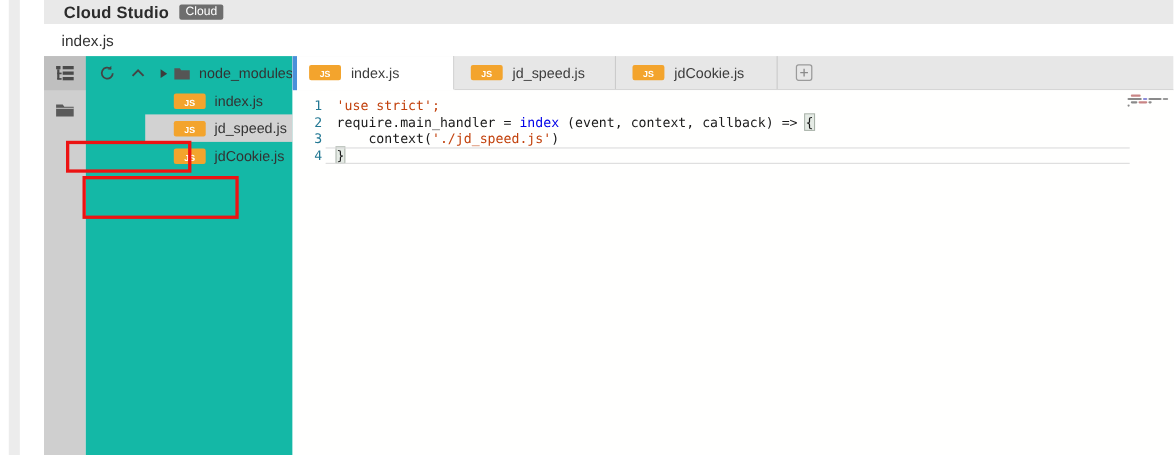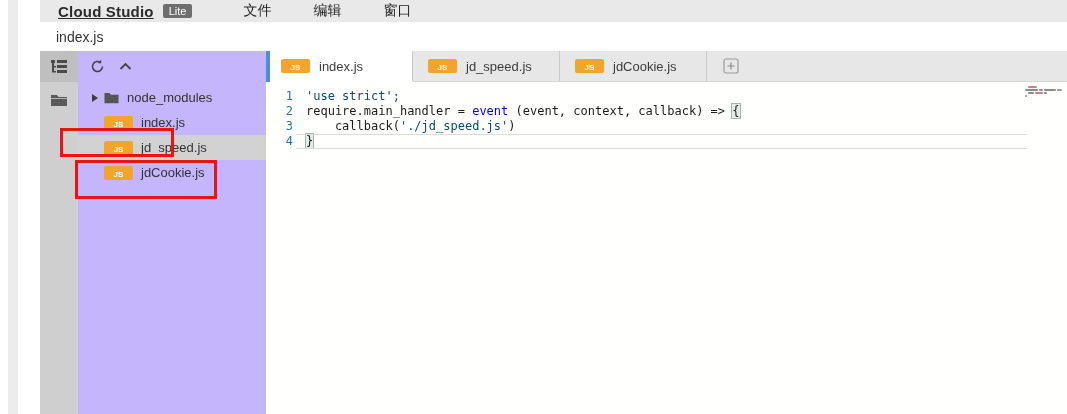--- a/index.html
+++ b/index.html
@@ -8,39 +8,39 @@
   .screen { position:relative; width:1067px; height:414px; background:#ffffff; overflow:hidden; }
 
   
   .left-strip { position:absolute; left:8px; top:0; width:10px; height:414px; background:#ececec; }
 
   
   .main { position:absolute; left:40px; top:0; width:1027px; height:414px; display:flex; flex-direction:column; }
 
   
   .topbar { height:22px; background:#e9e9e9; display:flex; align-items:center; padding-left:18px; flex:0 0 auto; }
-  .app-name { font-weight:bold; font-size:15px; color:#2b2b2b; letter-spacing:.2px;text-decoration:underline; }
+  .app-name { font-weight:bold; font-size:15px; color:#2b2b2b; letter-spacing:.2px; }
   .badge { margin-left:9px; background:#6e6e6e; color:#ffffff; font-size:11px; line-height:14px; padding:0 6px; border-radius:2px; }
   .menubar { display:flex; margin-left:30px; }
   .menu-item { font-size:14px; color:#1f1f1f; padding:0 21px; cursor:default; }
 
   
   .breadcrumb { height:29px; background:#ffffff; display:flex; align-items:center; padding-left:16px; font-size:14px; color:#333; flex:0 0 auto; }
 
   
   .content { flex:1; display:flex; min-height:0; }
 
   
   .activity-bar { width:38px; background:#cfcfcf; flex:0 0 auto; }
   .ab-cell { width:38px; height:31px; display:flex; align-items:center; justify-content:center; }
   .ab-cell.active { background:#bfbfbf; }
   .ab-cell.second { height:36px; }
 
   
-  .explorer { width:188px; background:#c4b5fd; flex:0 0 auto; display:flex; flex-direction:column; }
+  .explorer { width:188px; background:#14b8a6; flex:0 0 auto; display:flex; flex-direction:row; }
   .explorer-header { height:31px; display:flex; align-items:center; padding-left:12px; gap:14px; flex:0 0 auto; }
   .tree { padding-top:3px; }
   .tree-row { height:25px; display:flex; align-items:center; padding-left:14px; font-size:13px; color:#333; cursor:pointer; }
   .tree-row.selected { background:#d2d2d2; }
   .tree-row .arrow { width:0; height:0; border-left:6px solid #3c3c3c; border-top:4px solid transparent; border-bottom:4px solid transparent; margin-right:6px; }
   .tree-row .indent { width:12px; flex:0 0 auto; }
   .js-badge { width:29px; height:14px; background:#f3a42d; border-radius:2px; color:#fff; font-size:8px; font-weight:bold; display:flex; align-items:flex-end; justify-content:center; line-height:9px; padding-bottom:1px; margin-right:8px; flex:0 0 auto; }
   .tree-row .label { white-space:nowrap; }
 
   
@@ -52,21 +52,21 @@
   .tab.active { background:#ffffff; border-bottom:1px solid #ffffff; margin-bottom:-1px; }
   .tab .js-badge { margin-right:9px; }
   .tab-plus { width:48px; display:flex; align-items:center; justify-content:center; cursor:pointer; }
 
   
   .editor { flex:1; background:#fffffe; position:relative; font-family:"DejaVu Sans Mono","Liberation Mono",monospace; font-size:12px; line-height:15px; padding-top:7px; overflow:hidden; }
   .code-row { display:flex; height:15px; }
   .gutter { width:40px; text-align:right; padding-right:13px; color:#237893; flex:0 0 auto; }
   .code { white-space:pre; color:#1b1b1b; }
   .tk-plain { color:#1b1b1b; }
-  .tk-string { color:#0c4a6e; }
+  .tk-string { color:#c2410c; }
   .tk-keyword { color:#0000e8; }
   .tk-bracket { color:#1b1b1b; background:#e5ebe5; outline:1px solid #a8b2a8; }
   .current-line { position:absolute; left:30px; right:40px; top:52px; height:15px; border-top:1px solid #dcdcdc; border-bottom:1px solid #dcdcdc; pointer-events:none; }
 
   
   .minimap { position:absolute; right:4px; top:4px; width:38px; }
   .mm-row { height:2px; margin-bottom:1px; display:flex; gap:1px; }
   .mm-seg { height:2px; border-radius:1px; }
 
   
@@ -79,26 +79,21 @@
 </head>
 <body>
 
 <div class="screen">
   <div class="left-strip"></div>
 
   <div class="main">
 
     <div class="topbar">
       <span class="app-name">Cloud Studio</span>
-      <span class="badge">Lite</span>
-      <div class="menubar">
-        <span class="menu-item">文件</span>
-        <span class="menu-item">编辑</span>
-        <span class="menu-item">窗口</span>
-      </div>
+      <span class="badge">Cloud</span>
     </div>
 
     <div class="breadcrumb">
       <span>index.js</span>
     </div>
 
     <div class="content">
 
       <div class="activity-bar">
         <div class="ab-cell active">
@@ -194,25 +189,25 @@
 
         <div class="editor">
           <div class="current-line"></div>
 
           <div class="code-row">
             <span class="gutter">1</span>
             <span class="code"><span class="tk-string">'use strict';</span></span>
           </div>
           <div class="code-row">
             <span class="gutter">2</span>
-            <span class="code"><span class="tk-plain">require.main_handler = </span><span class="tk-keyword">event</span><span class="tk-plain"> (event, context, callback) =&gt; </span><span class="tk-bracket">{</span></span>
+            <span class="code"><span class="tk-plain">require.main_handler = </span><span class="tk-keyword">index</span><span class="tk-plain"> (event, context, callback) =&gt; </span><span class="tk-bracket">{</span></span>
           </div>
           <div class="code-row">
             <span class="gutter">3</span>
-            <span class="code"><span class="tk-plain">    callback(</span><span class="tk-string">'./jd_speed.js'</span><span class="tk-plain">)</span></span>
+            <span class="code"><span class="tk-plain">    context(</span><span class="tk-string">'./jd_speed.js'</span><span class="tk-plain">)</span></span>
           </div>
           <div class="code-row">
             <span class="gutter">4</span>
             <span class="code"><span class="tk-bracket">}</span></span>
           </div>
 
           <div class="minimap">
             <div class="mm-row">
                 <div class="mm-seg" style="width:9px;background:#c98585;margin-left:3px"></div>
               </div>

